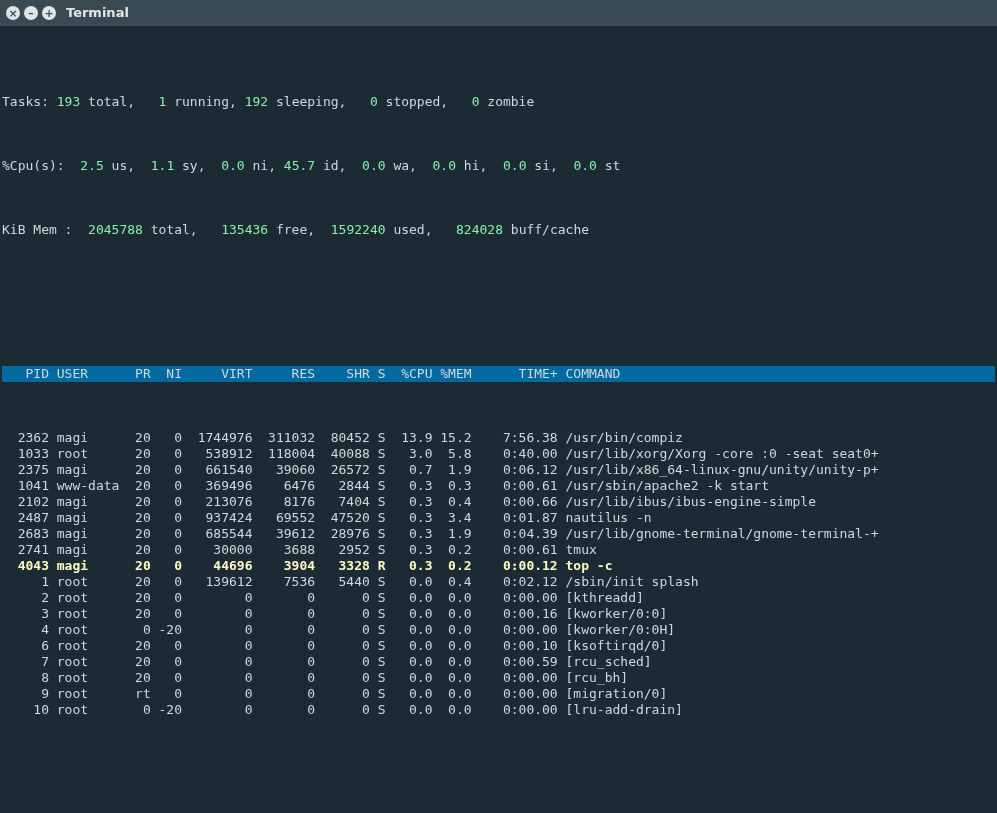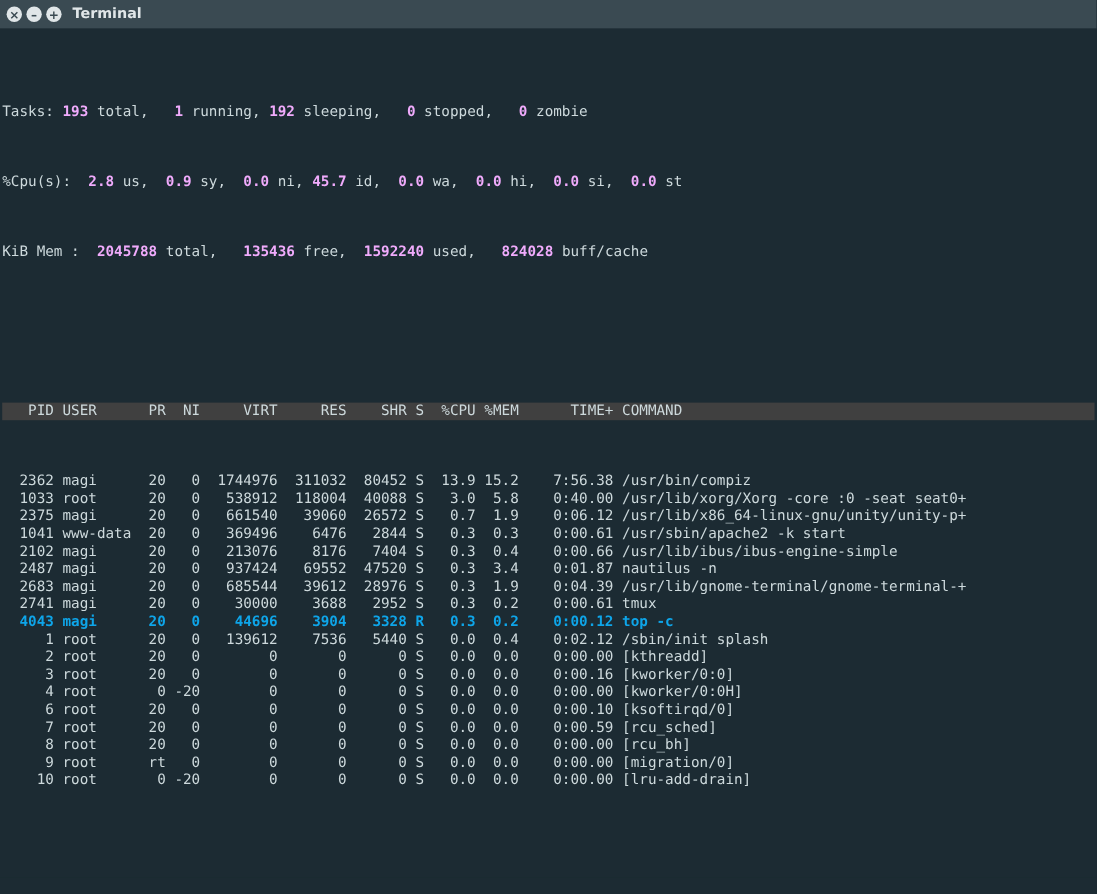--- a/index.html
+++ b/index.html
@@ -49,43 +49,43 @@
     padding: 4px 2px 0 2px;
     background: #1c2b33;
     white-space: pre;
     overflow: hidden;
   }
   .term .line {
     white-space: pre;
     height: 16px;
   }
   .header-row {
-    background: #404040;
+    background: #0369a1;
   }
-  .hl { font-weight: bold; color: #0ea5e9; }
-  .boldw { color: #f0abfc; font-weight: bold; }
+  .hl { font-weight: bold; color: #fef9c3; }
+  .boldw { color: #86efac; font-weight: normal; }
 </style>
 </head>
 <body>
 
 <div class="window">
 
   <div class="titlebar">
     <span class="btn">×</span>
     <span class="btn">–</span>
     <span class="btn">+</span>
     <span class="title">Terminal</span>
   </div>
 
   <div class="term">
 
 
     <div class="line">Tasks: <span class="boldw">193</span> total,   <span class="boldw">1</span> running, <span class="boldw">192</span> sleeping,   <span class="boldw">0</span> stopped,   <span class="boldw">0</span> zombie</div>
 
-    <div class="line">%Cpu(s):  <span class="boldw">2.8</span> us,  <span class="boldw">0.9</span> sy,  <span class="boldw">0.0</span> ni, <span class="boldw">45.7</span> id,  <span class="boldw">0.0</span> wa,  <span class="boldw">0.0</span> hi,  <span class="boldw">0.0</span> si,  <span class="boldw">0.0</span> st</div>
+    <div class="line">%Cpu(s):  <span class="boldw">2.5</span> us,  <span class="boldw">1.1</span> sy,  <span class="boldw">0.0</span> ni, <span class="boldw">45.7</span> id,  <span class="boldw">0.0</span> wa,  <span class="boldw">0.0</span> hi,  <span class="boldw">0.0</span> si,  <span class="boldw">0.0</span> st</div>
 
     <div class="line">KiB Mem :  <span class="boldw">2045788</span> total,   <span class="boldw">135436</span> free,  <span class="boldw">1592240</span> used,   <span class="boldw">824028</span> buff/cache</div>
 
 
     <div class="line"> </div>
 
     <div class="line header-row" id="header-line">   PID USER      PR  NI     VIRT     RES    SHR S  %CPU %MEM      TIME+ COMMAND                                           </div>
 
     <div id="proc-rows"><div class="line">  2362 magi      20   0  1744976  311032  80452 S  13.9 15.2    7:56.38 /usr/bin/compiz</div><div class="line">  1033 root      20   0   538912  118004  40088 S   3.0  5.8    0:40.00 /usr/lib/xorg/Xorg -core :0 -seat seat0+</div><div class="line">  2375 magi      20   0   661540   39060  26572 S   0.7  1.9    0:06.12 /usr/lib/x86_64-linux-gnu/unity/unity-p+</div><div class="line">  1041 www-data  20   0   369496    6476   2844 S   0.3  0.3    0:00.61 /usr/sbin/apache2 -k start</div><div class="line">  2102 magi      20   0   213076    8176   7404 S   0.3  0.4    0:00.66 /usr/lib/ibus/ibus-engine-simple</div><div class="line">  2487 magi      20   0   937424   69552  47520 S   0.3  3.4    0:01.87 nautilus -n</div><div class="line">  2683 magi      20   0   685544   39612  28976 S   0.3  1.9    0:04.39 /usr/lib/gnome-terminal/gnome-terminal-+</div><div class="line">  2741 magi      20   0    30000    3688   2952 S   0.3  0.2    0:00.61 tmux</div><div class="line hl">  4043 magi      20   0    44696    3904   3328 R   0.3  0.2    0:00.12 top -c</div><div class="line">     1 root      20   0   139612    7536   5440 S   0.0  0.4    0:02.12 /sbin/init splash</div><div class="line">     2 root      20   0        0       0      0 S   0.0  0.0    0:00.00 [kthreadd]</div><div class="line">     3 root      20   0        0       0      0 S   0.0  0.0    0:00.16 [kworker/0:0]</div><div class="line">     4 root       0 -20        0       0      0 S   0.0  0.0    0:00.00 [kworker/0:0H]</div><div class="line">     6 root      20   0        0       0      0 S   0.0  0.0    0:00.10 [ksoftirqd/0]</div><div class="line">     7 root      20   0        0       0      0 S   0.0  0.0    0:00.59 [rcu_sched]</div><div class="line">     8 root      20   0        0       0      0 S   0.0  0.0    0:00.00 [rcu_bh]</div><div class="line">     9 root      rt   0        0       0      0 S   0.0  0.0    0:00.00 [migration/0]</div><div class="line">    10 root       0 -20        0       0      0 S   0.0  0.0    0:00.00 [lru-add-drain]</div></div>
 

